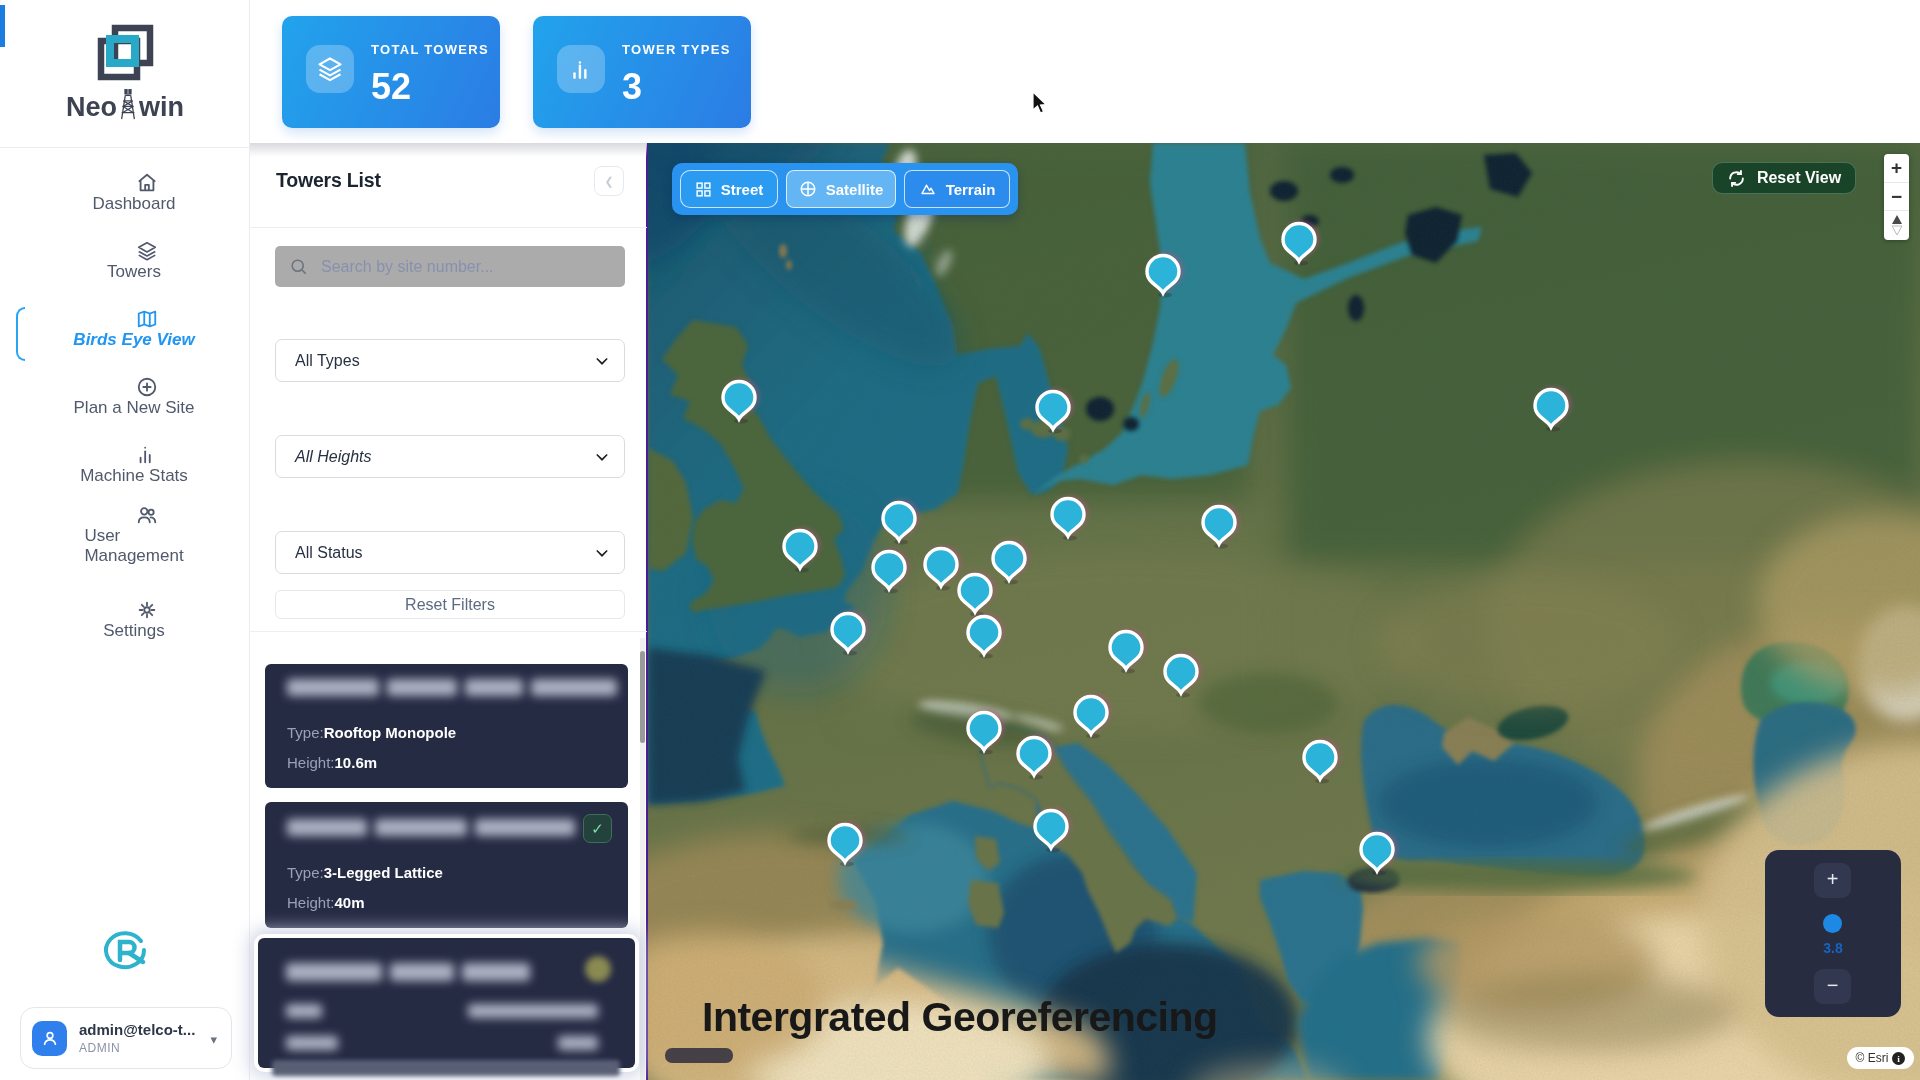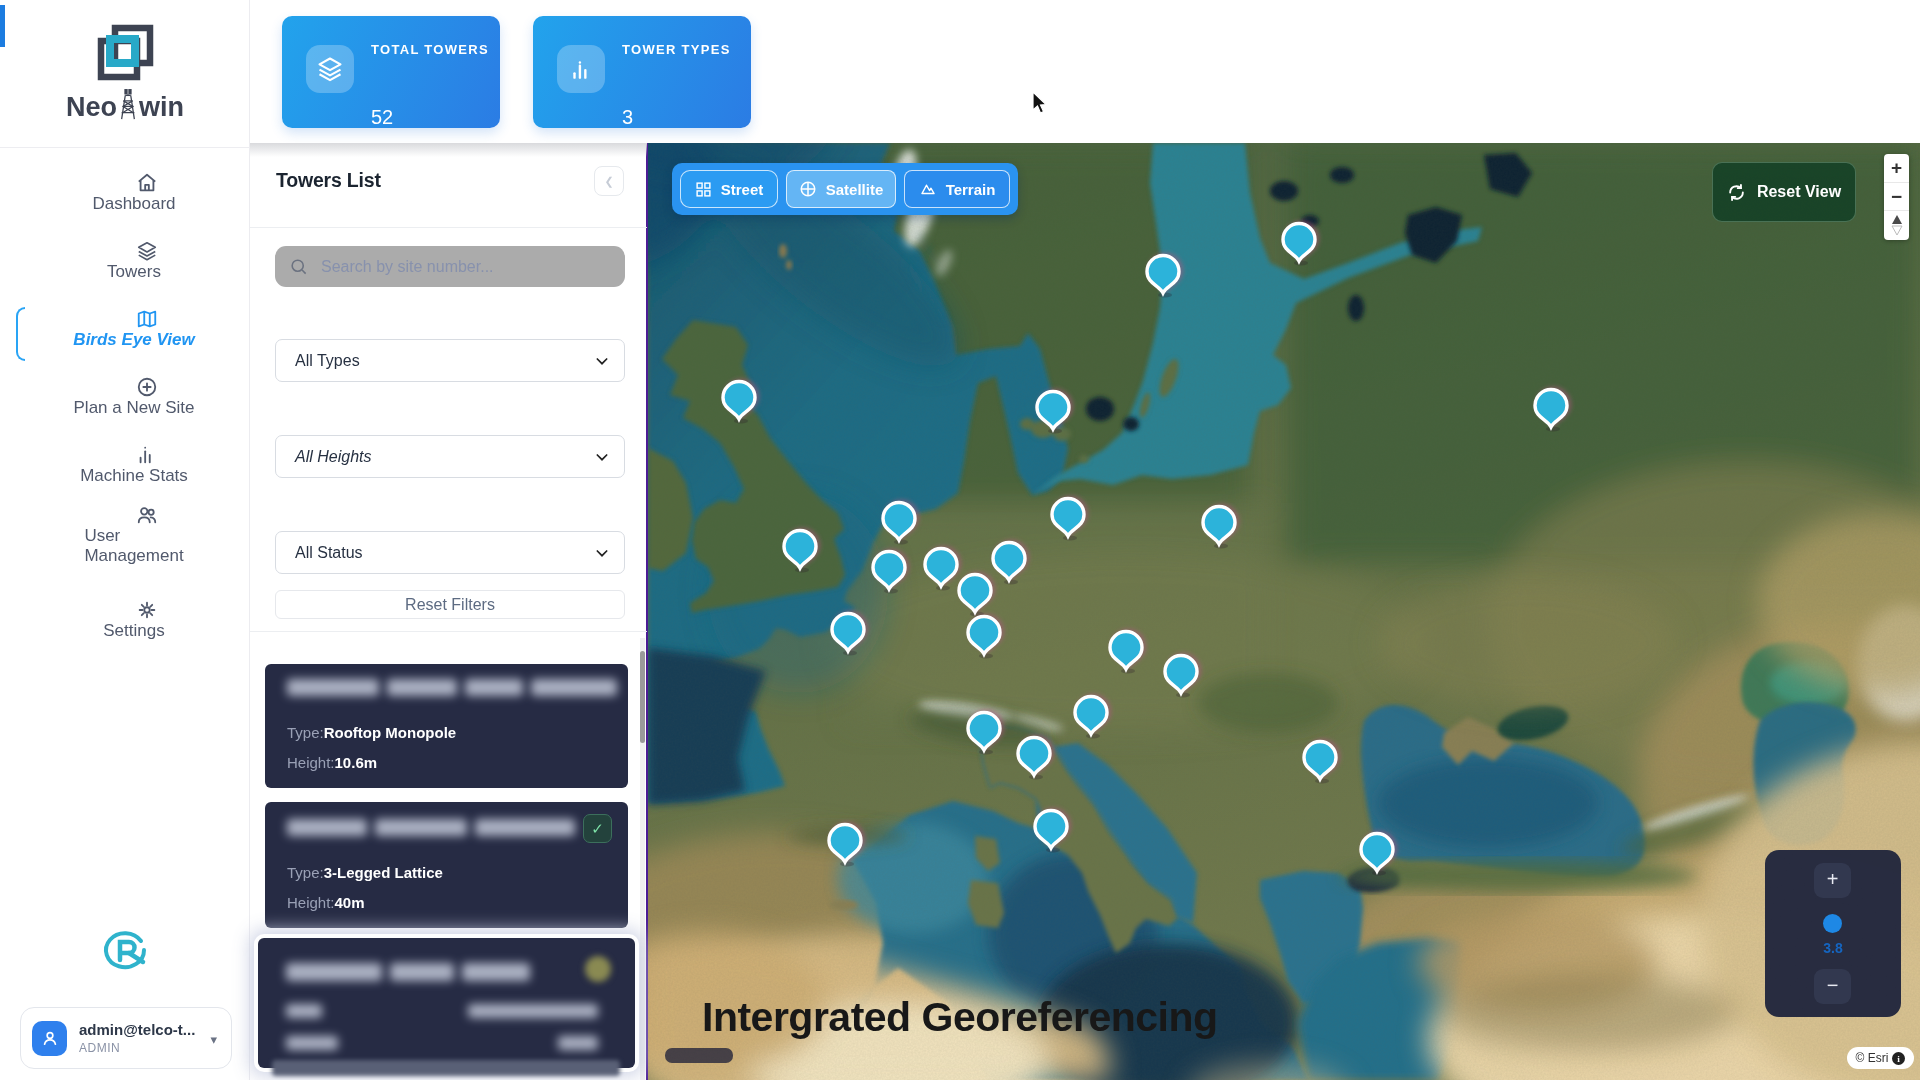--- a/index.html
+++ b/index.html
@@ -31,32 +31,32 @@
   #uchev { position:absolute; right:14px; top:24px; color:#6a7284; font-size:13px; }
 
   
   #topbar { position:absolute; left:250px; top:0; width:1670px; height:143px; background:#fff; }
   .statcard { position:absolute; top:16px; width:218px; height:112px; border-radius:10px;
     background:linear-gradient(115deg,#22a3ec 0%, #2b7ce4 100%);
     box-shadow:0 5px 12px rgba(40,120,220,0.2); color:#fff; }
   .statcard .ibox { position:absolute; left:24px; top:29px; width:48px; height:48px; border-radius:14px;
     background:rgba(255,255,255,0.25); display:flex; align-items:center; justify-content:center; }
   .statcard .lab { position:absolute; left:89px; top:26px; font-size:13px; font-weight:700; letter-spacing:1.3px; white-space:nowrap; }
-  .statcard .val { position:absolute; left:89px; top:50px; font-size:20px; font-weight:400;margin-top:40px; }
+  .statcard .val { position:absolute; left:89px; top:50px; font-size:36px; font-weight:700; }
 
   
   #panel { position:absolute; left:250px; top:143px; width:398px; height:937px; background:#fff;
     border-right:2px solid #4c1d95; }
   #paneltopshadow { position:absolute; left:0; top:0; width:397px; height:14px;
     background:linear-gradient(#d9dadd, rgba(255,255,255,0)); }
   #ptitle { position:absolute; left:26px; top:26px; font-size:19.5px; font-weight:700; color:#1b2430; letter-spacing:-0.2px; }
   #pcollapse { position:absolute; left:344px; top:23px; width:30px; height:30px; border:1px solid #e6e9ed;
     border-radius:8px; color:#c6ccd6; font-size:11px; text-align:center; line-height:28px; }
   #pdiv1 { position:absolute; left:0; top:84px; width:397px; height:1px; background:#eceef1; }
-  #searchbox { position:absolute; left:25px; top:103px; width:350px; height:41px; border-radius:11px;
+  #searchbox { position:absolute; left:25px; top:103px; width:350px; height:41px; border-radius:5px;
     background:#ababab; display:flex; align-items:center; }
   #searchbox .ph { color:#8791ad; font-size:16px; margin-left:13px; }
   .selbox { position:absolute; left:25px; width:350px; height:43px; border:1px solid #d8dce2; border-radius:7px;
     background:#fff; display:flex; align-items:center; justify-content:space-between; }
   .selbox .t { margin-left:19px; font-size:16px; color:#273142; }
   .selbox svg { margin-right:14px; }
   #resetf { position:absolute; left:25px; top:447px; width:350px; height:29px; border:1px solid #e6e8ec;
     border-radius:6px; text-align:center; line-height:27px; font-size:16px; color:#5d6b82; }
   #pdiv2 { position:absolute; left:0; top:488px; width:397px; height:1px; background:#eceef1; }
 
@@ -66,21 +66,21 @@
   .tcard .val { color:#fff; font-size:15px; font-weight:700; }
   .blurbar { position:absolute; background:#b9bfd0; filter:blur(5px); border-radius:4px; opacity:0.9; }
 
   
   #map { position:absolute; left:648px; top:143px; width:1272px; height:937px; overflow:hidden; }
 
   #layerctl { position:absolute; left:24px; top:20px; width:346px; height:52px; border-radius:10px;
     background:#2a93f0; box-shadow:0 4px 10px rgba(0,40,90,0.3); }
   .lbtn { position:absolute; top:7px; height:38px; border-radius:8px; border:1px solid rgba(255,255,255,0.75);
     color:#fff; font-size:15px; font-weight:700; display:flex; align-items:center; justify-content:center; gap:9px; }
-  #resetview { position:absolute; left:1064px; top:19px; width:144px; height:60px; border-radius:10px;
+  #resetview { position:absolute; left:1064px; top:19px; width:144px; height:32px; border-radius:10px;
     background:rgba(17,62,36,0.82); border:1px solid rgba(120,160,130,0.5); color:#fff; font-size:16px;
     font-weight:700; display:flex; align-items:center; justify-content:center; gap:11px; }
   #zoomctl { position:absolute; left:1236px; top:11px; width:25px; height:86px; background:#fff;
     border-radius:4px; box-shadow:0 1px 4px rgba(0,0,0,0.3); text-align:center; }
   #zoomctl .zb { font-size:19px; font-weight:700; color:#333; height:28px; line-height:28px; }
   #brpanel { position:absolute; left:1117px; top:707px; width:136px; height:167px; border-radius:14px;
     background:rgba(32,37,60,0.96); }
   #brpanel .b { position:absolute; left:49px; width:37px; height:35px; border-radius:9px; background:#32384f;
     color:#e8eaf2; font-size:20px; text-align:center; line-height:33px; font-weight:400; }
   #esri { position:absolute; left:1199px; top:904px; width:67px; height:22px; background:#fff; border-radius:11px;

